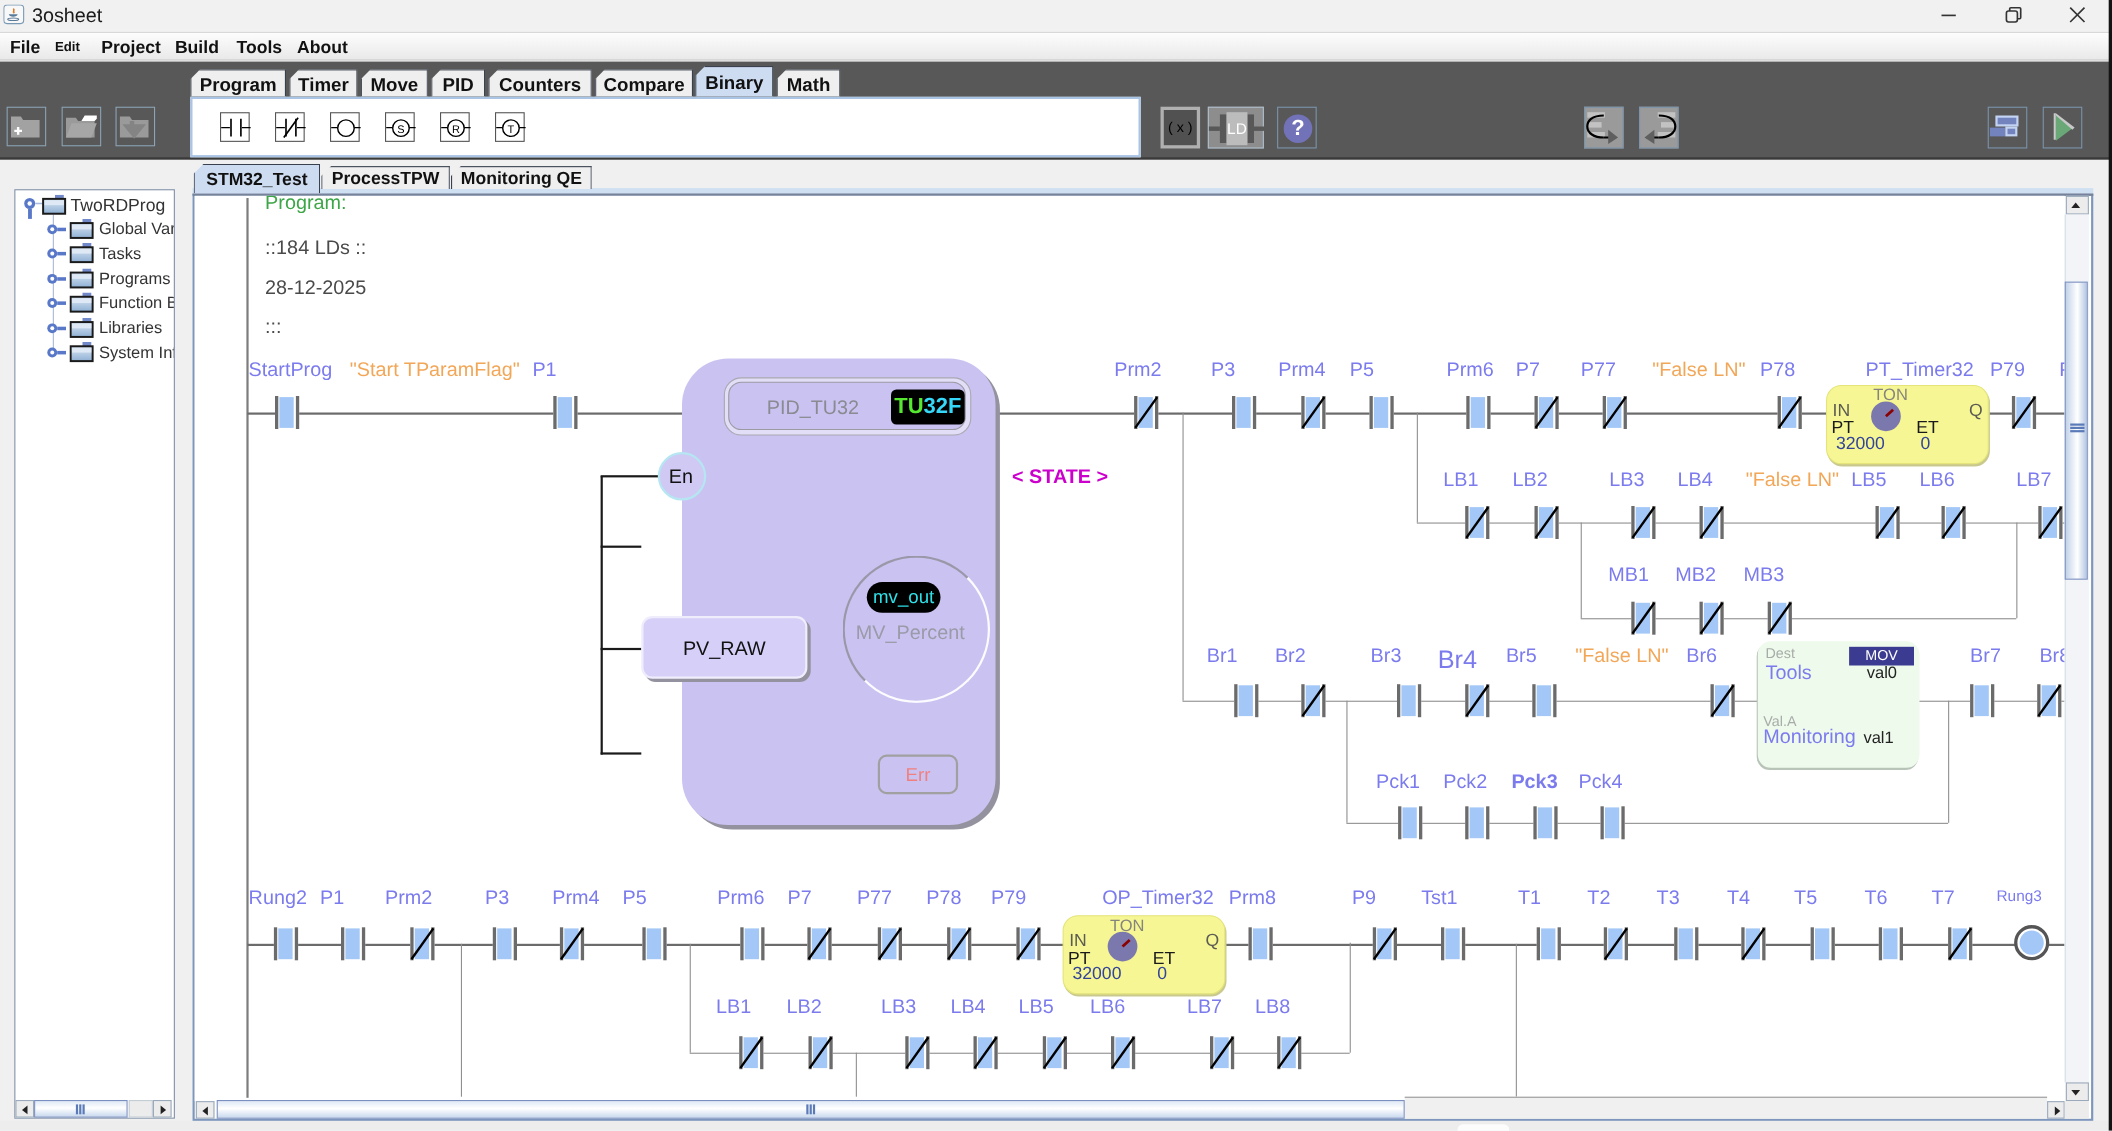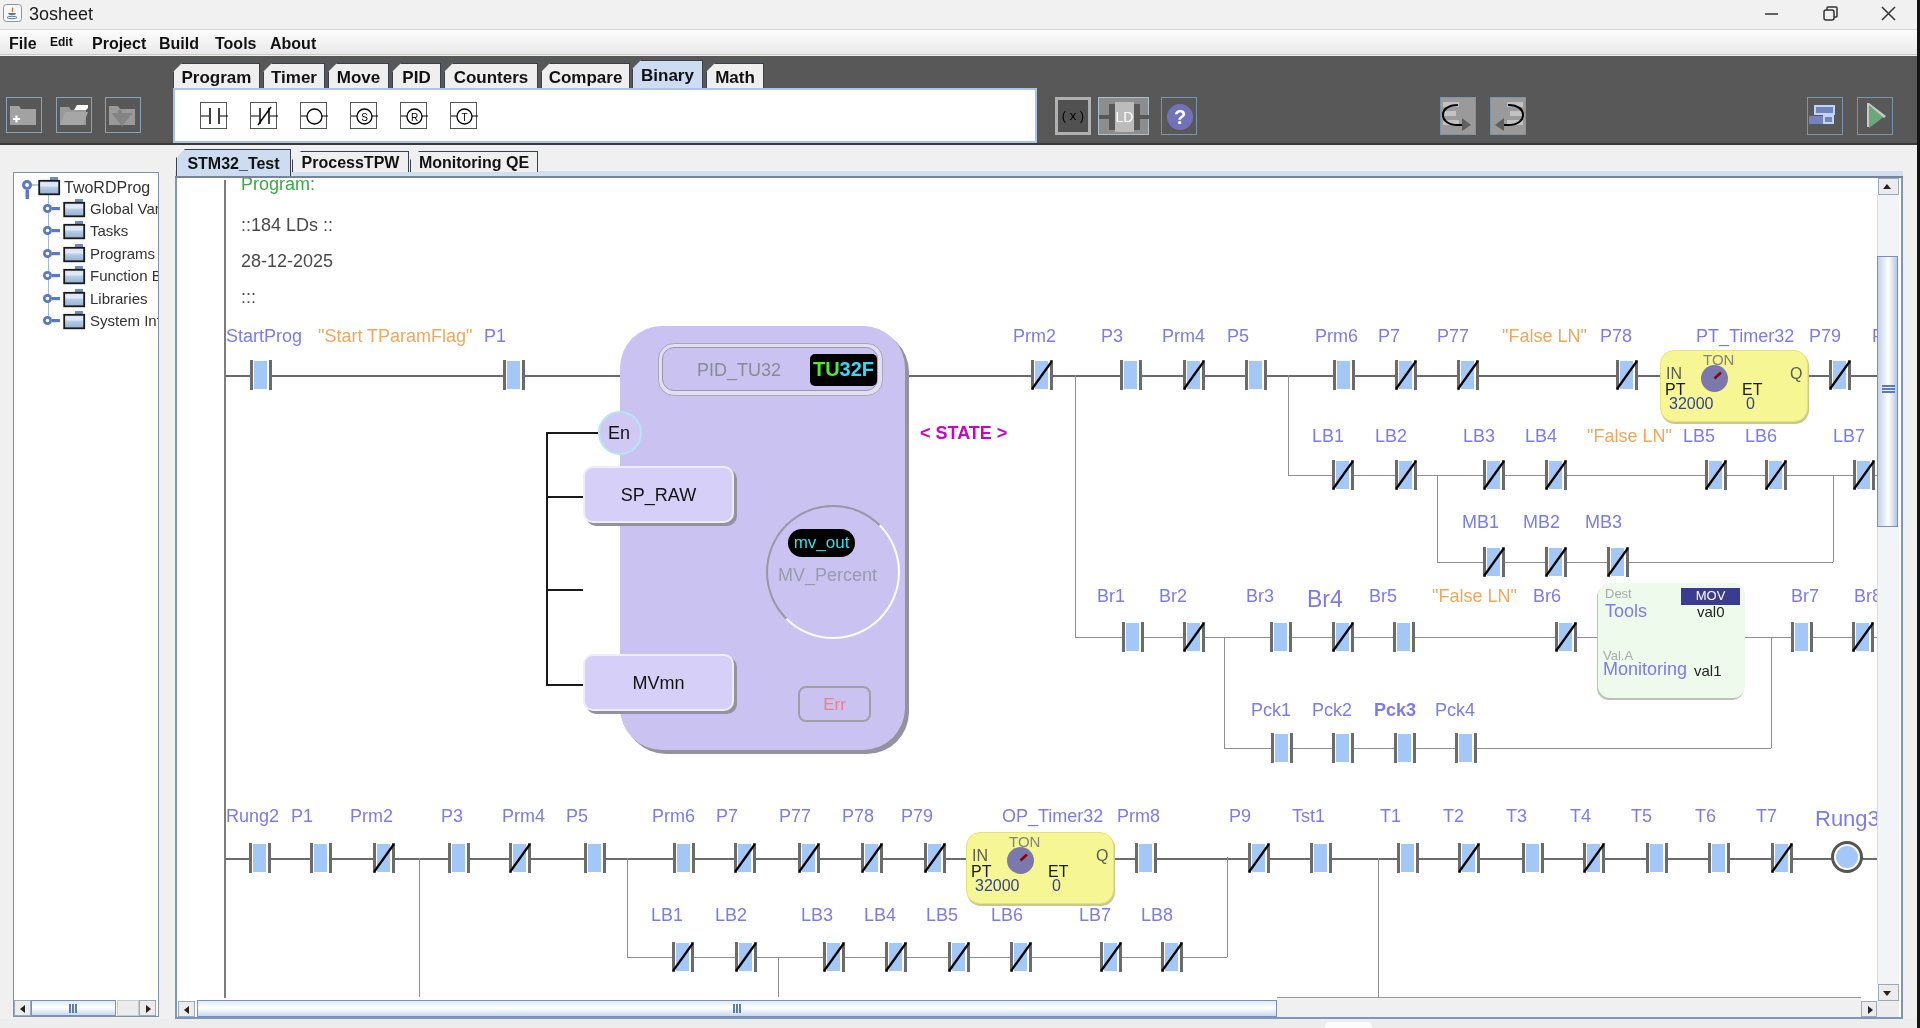--- a/index.html
+++ b/index.html
@@ -238,22 +238,21 @@
       </div>
 <div style="position:absolute;left:697px;top:361px;font-size:18px;font-weight:normal;color:#8a8a92;line-height:1.1;white-space:pre">PID_TU32</div>
 <div style="position:absolute;left:810px;top:354px;width:67px;height:32px;background:#000;border-radius:5px;font-size:20px;font-weight:bold;text-align:center;line-height:31px;color:#35d8f8"><span style="color:#55e830">TU</span>32F</div>
 <div style="position:absolute;left:546px;top:433px;width:2px;height:253px;background:#1a1a1a"></div>
 <div style="position:absolute;left:546px;top:432px;width:53px;height:2px;background:#1a1a1a"></div>
 <div style="position:absolute;left:546px;top:496px;width:37px;height:2px;background:#1a1a1a"></div>
 <div style="position:absolute;left:546px;top:589px;width:37px;height:2px;background:#1a1a1a"></div>
 <div style="position:absolute;left:546px;top:684px;width:37px;height:2px;background:#1a1a1a"></div>
 <div style="position:absolute;left:598px;top:411px;width:44px;height:44px;background:#cfc9f4;border:2px solid #b5e6f2;border-radius:50%"></div>
 <div style="position:absolute;left:608px;top:424px;font-size:18px;font-weight:normal;color:#111;line-height:1.1;white-space:pre">En</div>
-<div style="position:absolute;left:583px;top:466px;width:151px;height:57px;background:#d6d0f8;border:2px solid #efecfc;border-radius:10px;box-shadow:3px 3px 0 #94929e;font-size:18px;color:#111;text-align:center;line-height:55px">SP_RAW</div>
-<div style="position:absolute;left:583px;top:654px;width:151px;height:57px;background:#d6d0f8;border:2px solid #efecfc;border-radius:10px;box-shadow:3px 3px 0 #94929e;font-size:18px;color:#111;text-align:center;line-height:55px">MVmn</div>
+<div style="position:absolute;left:583px;top:560px;width:151px;height:57px;background:#d6d0f8;border:2px solid #efecfc;border-radius:10px;box-shadow:3px 3px 0 #94929e;font-size:18px;color:#111;text-align:center;line-height:55px">PV_RAW</div>
 <div style="position:absolute;left:766px;top:505px;width:134px;height:134px;border-radius:50%;border:2px solid;border-color:#9a98a8 #fcfcff #fcfcff #9a98a8"></div>
 <div style="position:absolute;left:788px;top:529px;width:67px;height:28px;background:#000;border-radius:14px;font-size:17px;color:#2ee0e8;text-align:center;line-height:27px">mv_out</div>
 <div style="position:absolute;left:778px;top:566px;font-size:18px;font-weight:normal;color:#9a9aa8;line-height:1.1;white-space:pre">MV_Percent</div>
 <div style="position:absolute;left:798px;top:686px;width:73px;height:36px;border:2px solid #a0a0a0;border-radius:8px;font-size:17px;color:#f08080;text-align:center;line-height:33px">Err</div>
 <div style="position:absolute;left:1660px;top:350px;width:148px;height:72px;background:#f6f694;border:1px solid #e4e47a;border-radius:14px;box-shadow:1px 2px 0 #c9c98f"></div>
 <div style="position:absolute;left:1703px;top:352px;font-size:15px;font-weight:normal;color:#85857d;line-height:1.1;white-space:pre">TON</div>
 <div style="position:absolute;left:1701px;top:365px;width:27px;height:27px;background:#7b78ad;border-radius:50%"></div>
 <svg width="27" height="27" style="position:absolute;left:1701px;top:365px">
         <line x1="13.5" y1="13.5" x2="20" y2="7.5" stroke="#8b0000" stroke-width="2.5"></line>
       </svg>
@@ -764,21 +763,21 @@
 <div style="position:absolute;left:1117px;top:807px;font-size:18px;font-weight:normal;color:#7b7bee;line-height:1.1;white-space:pre">Prm8</div>
 <div style="position:absolute;left:1229px;top:807px;font-size:18px;font-weight:normal;color:#7b7bee;line-height:1.1;white-space:pre">P9</div>
 <div style="position:absolute;left:1292px;top:807px;font-size:18px;font-weight:normal;color:#7b7bee;line-height:1.1;white-space:pre">Tst1</div>
 <div style="position:absolute;left:1380px;top:807px;font-size:18px;font-weight:normal;color:#7b7bee;line-height:1.1;white-space:pre">T1</div>
 <div style="position:absolute;left:1443px;top:807px;font-size:18px;font-weight:normal;color:#7b7bee;line-height:1.1;white-space:pre">T2</div>
 <div style="position:absolute;left:1506px;top:807px;font-size:18px;font-weight:normal;color:#7b7bee;line-height:1.1;white-space:pre">T3</div>
 <div style="position:absolute;left:1570px;top:807px;font-size:18px;font-weight:normal;color:#7b7bee;line-height:1.1;white-space:pre">T4</div>
 <div style="position:absolute;left:1631px;top:807px;font-size:18px;font-weight:normal;color:#7b7bee;line-height:1.1;white-space:pre">T5</div>
 <div style="position:absolute;left:1695px;top:807px;font-size:18px;font-weight:normal;color:#7b7bee;line-height:1.1;white-space:pre">T6</div>
 <div style="position:absolute;left:1756px;top:807px;font-size:18px;font-weight:normal;color:#7b7bee;line-height:1.1;white-space:pre">T7</div>
-<div style="position:absolute;left:1815px;top:807px;font-size:22px;font-weight:normal;color:#7b7bee;line-height:1.1;white-space:pre">Rung3</div>
+<div style="position:absolute;left:1815px;top:807px;font-size:14px;font-weight:normal;color:#7b7bee;line-height:1.1;white-space:pre">Rung3</div>
 <div style="position:absolute;left:651px;top:906px;font-size:18px;font-weight:normal;color:#7b7bee;line-height:1.1;white-space:pre">LB1</div>
 <div style="position:absolute;left:715px;top:906px;font-size:18px;font-weight:normal;color:#7b7bee;line-height:1.1;white-space:pre">LB2</div>
 <div style="position:absolute;left:801px;top:906px;font-size:18px;font-weight:normal;color:#7b7bee;line-height:1.1;white-space:pre">LB3</div>
 <div style="position:absolute;left:864px;top:906px;font-size:18px;font-weight:normal;color:#7b7bee;line-height:1.1;white-space:pre">LB4</div>
 <div style="position:absolute;left:926px;top:906px;font-size:18px;font-weight:normal;color:#7b7bee;line-height:1.1;white-space:pre">LB5</div>
 <div style="position:absolute;left:991px;top:906px;font-size:18px;font-weight:normal;color:#7b7bee;line-height:1.1;white-space:pre">LB6</div>
 <div style="position:absolute;left:1079px;top:906px;font-size:18px;font-weight:normal;color:#7b7bee;line-height:1.1;white-space:pre">LB7</div>
 <div style="position:absolute;left:1141px;top:906px;font-size:18px;font-weight:normal;color:#7b7bee;line-height:1.1;white-space:pre">LB8</div>
  </div>
 </div>

